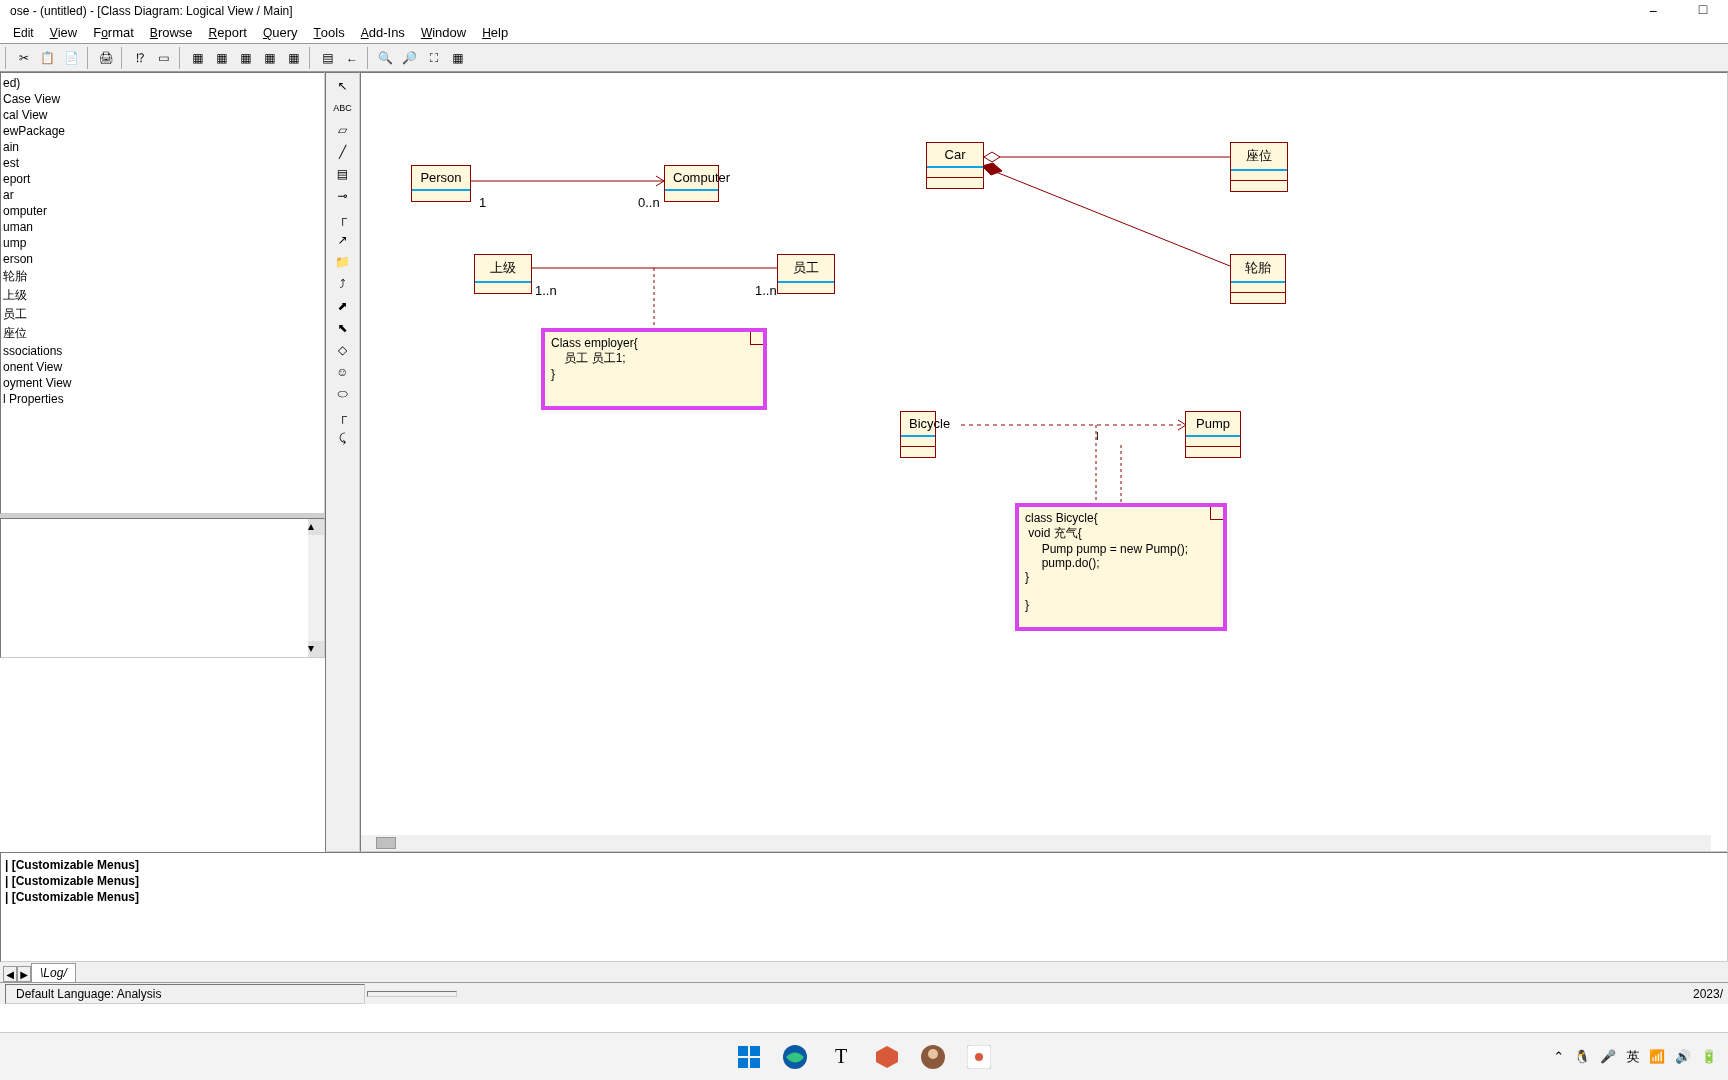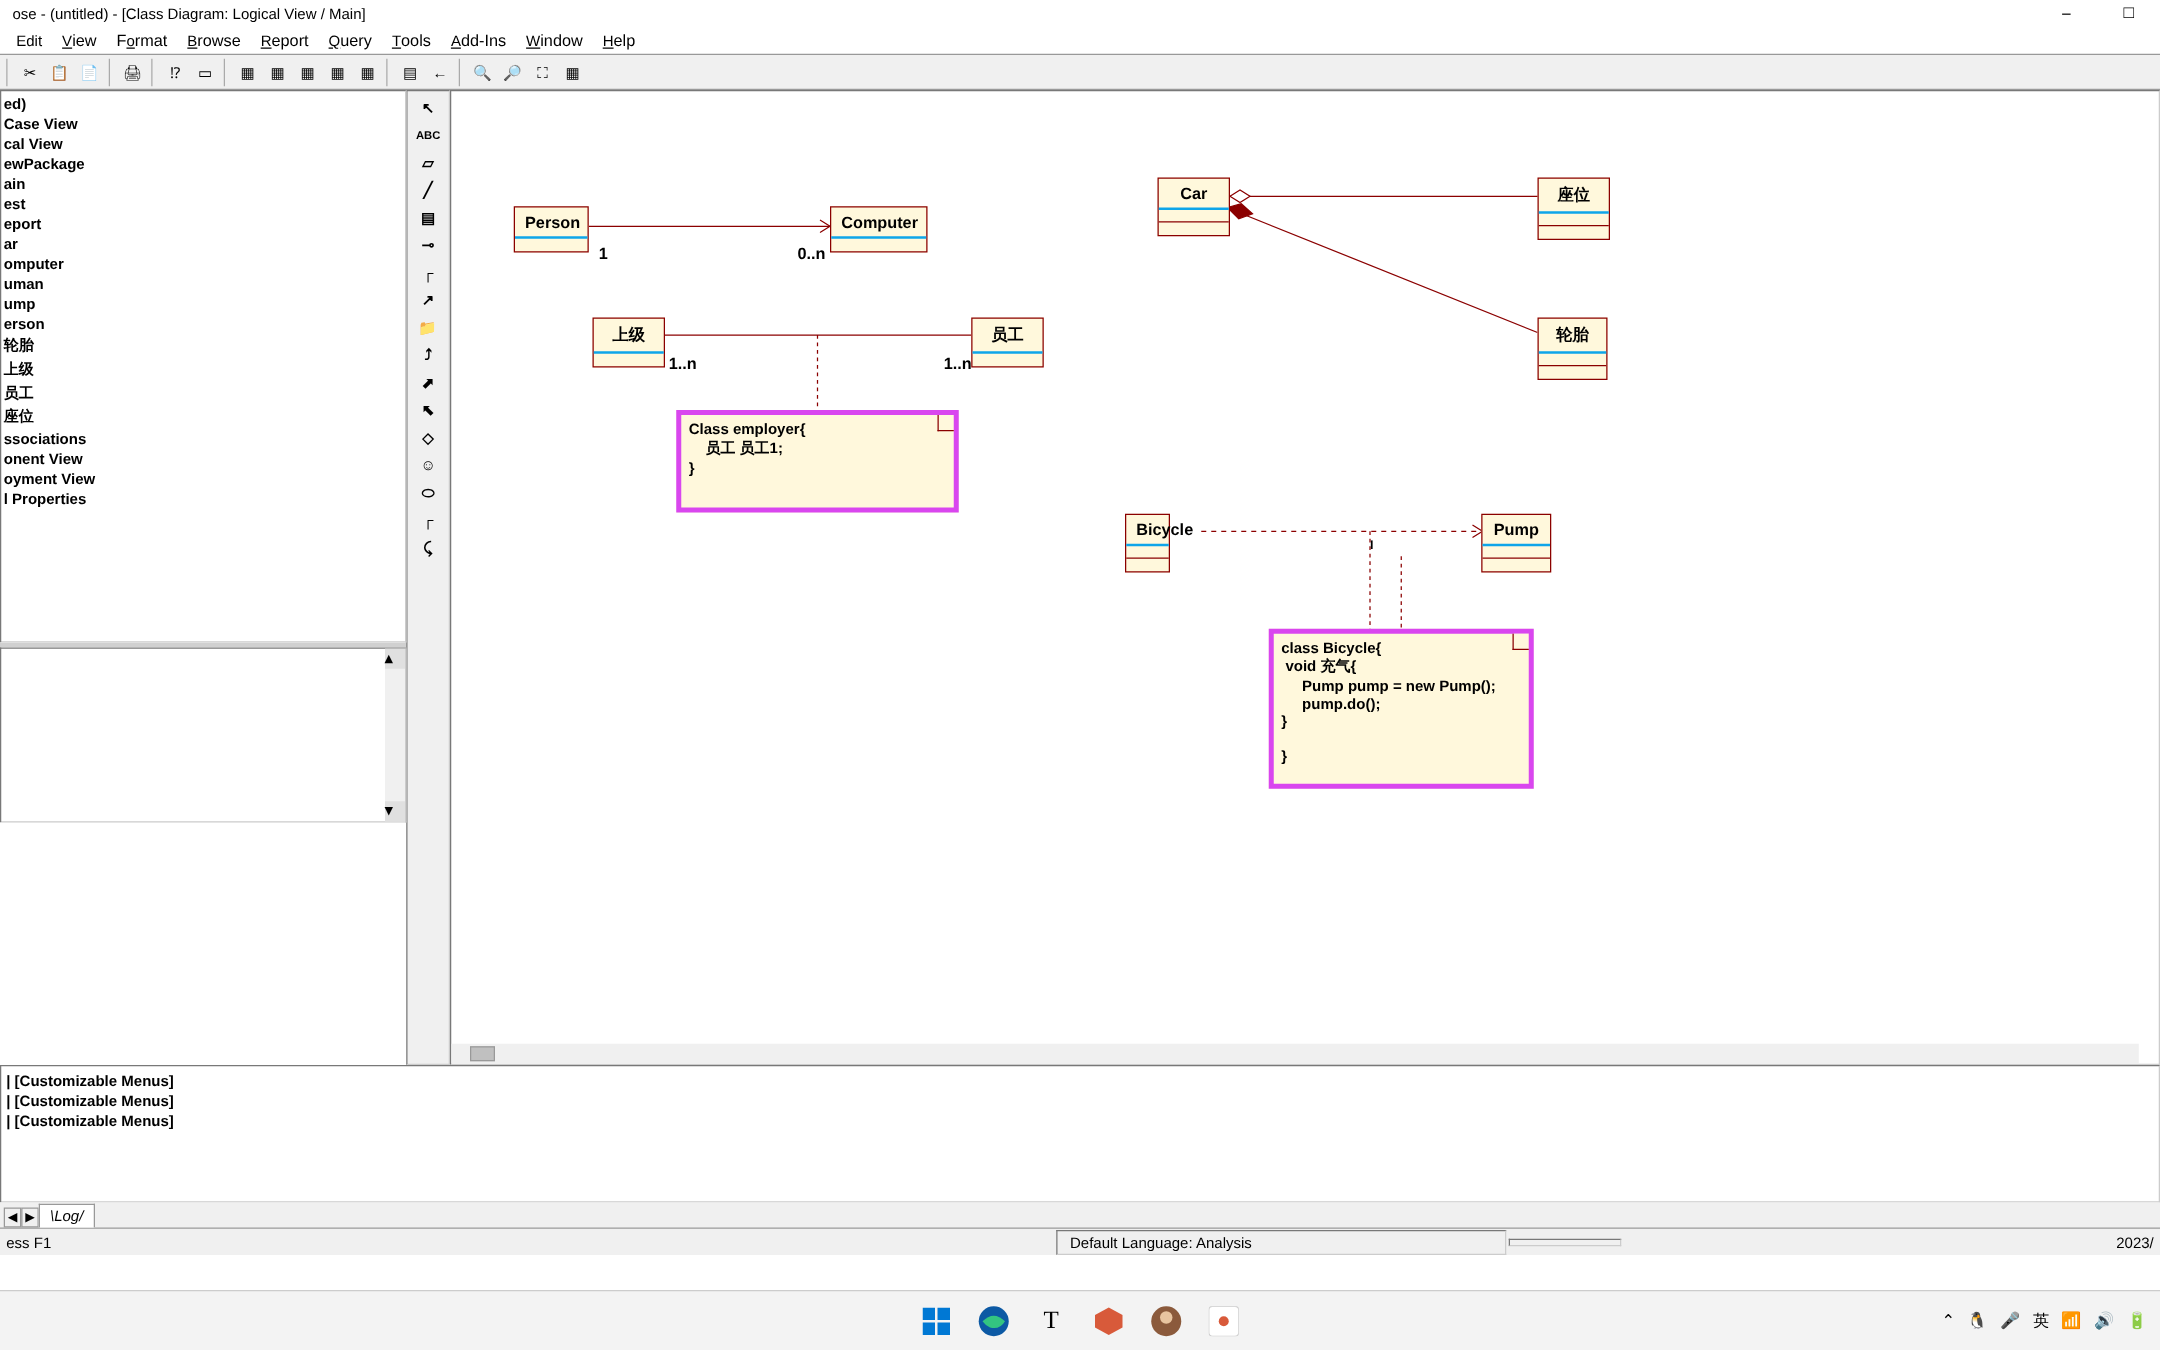--- a/index.html
+++ b/index.html
@@ -11,21 +11,21 @@
     .window-ctrl { width: 30px; text-align: center; font-size: 14px; cursor: pointer; }
     
     .menu-bar { height: 22px; background: #fff; display: flex; align-items: center; padding: 0 5px; border-bottom: 1px solid #999; }
     .menu-item { padding: 2px 8px; cursor: pointer; font-size: 13px; }
     .menu-item u { text-decoration: underline; }
     
     .toolbar { height: 28px; background: #f0f0f0; display: flex; align-items: center; padding: 0 3px; gap: 2px; border-bottom: 1px solid #999; }
     .toolbar-btn { width: 22px; height: 22px; display: inline-flex; align-items: center; justify-content: center; cursor: pointer; border: 1px solid transparent; }
     .toolbar-sep { width: 4px; height: 22px; border-left: 1px solid #aaa; margin: 0 2px; }
     
-    .main-area { display: flex; height: calc(100% - 300px); font-weight: bold; }
+    .main-area { display: flex; height: calc(100% - 300px); }
     
     .tree-panel { width: 325px; background: #fff; border: 1px inset #ccc; overflow: auto; position: relative; }
     .tree-list { padding: 2px; font-family: 'Courier New', monospace; font-size: 13px; }
     .tree-item { padding: 1px 0; white-space: nowrap; cursor: pointer; }
     
     .tool-palette { width: 35px; background: #f0f0f0; border: 1px inset #ccc; display: flex; flex-direction: column; align-items: center; padding: 2px 0; }
     .palette-btn { width: 25px; height: 22px; display: flex; align-items: center; justify-content: center; cursor: pointer; margin: 0; }
     
     .canvas-area { flex: 1; background: #fff; border: 1px inset #ccc; position: relative; overflow: hidden; }
     .canvas-scroll { position: relative; width: 100%; height: 100%; }
@@ -195,21 +195,21 @@
 
         <line x1="735" y1="352" x2="735" y2="433" stroke="#8B0000" stroke-width="1" stroke-dasharray="3,3"></line>
         <line x1="760" y1="372" x2="760" y2="498" stroke="#8B0000" stroke-width="1" stroke-dasharray="3,3"></line>
       </svg>
 
       <div class="uml-class" style="left:50px;top:92px;width:60px;">
         <div class="uml-class-header">Person</div>
         <div class="uml-class-body2"></div>
       </div>
 
-      <div class="uml-class" style="left:303px;top:92px;width:78px;">
+      <div class="uml-class" style="left:303px;top:92px;width:55px;">
         <div class="uml-class-header">Computer</div>
         <div class="uml-class-body2"></div>
       </div>
 
       <span class="multiplicity" style="left:118px;top:122px;">1</span>
       <span class="multiplicity" style="left:277px;top:122px;">0..n</span>
 
       <div class="uml-class" style="left:565px;top:69px;width:58px;">
         <div class="uml-class-header">Car</div>
         <div class="uml-class-body"></div>
@@ -280,21 +280,20 @@
   <div class="log-line">| [Customizable Menus]</div>
 </div>
 
 <div class="log-tabs">
   <span class="log-tab-nav">◀</span>
   <span class="log-tab-nav">▶</span>
   <span class="log-tab">\<span>Log</span>/</span>
 </div>
 
 <div class="status-bar">
-  <span style="flex:0 0 840px;">ess F1</span>
   <span class="status-cell" style="flex:0 0 360px;">Default Language: Analysis</span>
   <span class="status-cell" style="flex:0 0 90px;"></span>
   <span style="margin-left:auto;">2023/</span>
 </div>
 
 <div class="taskbar">
   <div class="taskbar-icons">
     <span class="taskbar-icon">
       <svg width="22" height="22" viewBox="0 0 22 22">
           <rect x="0" y="0" width="10" height="10" fill="#0078d4"></rect>

